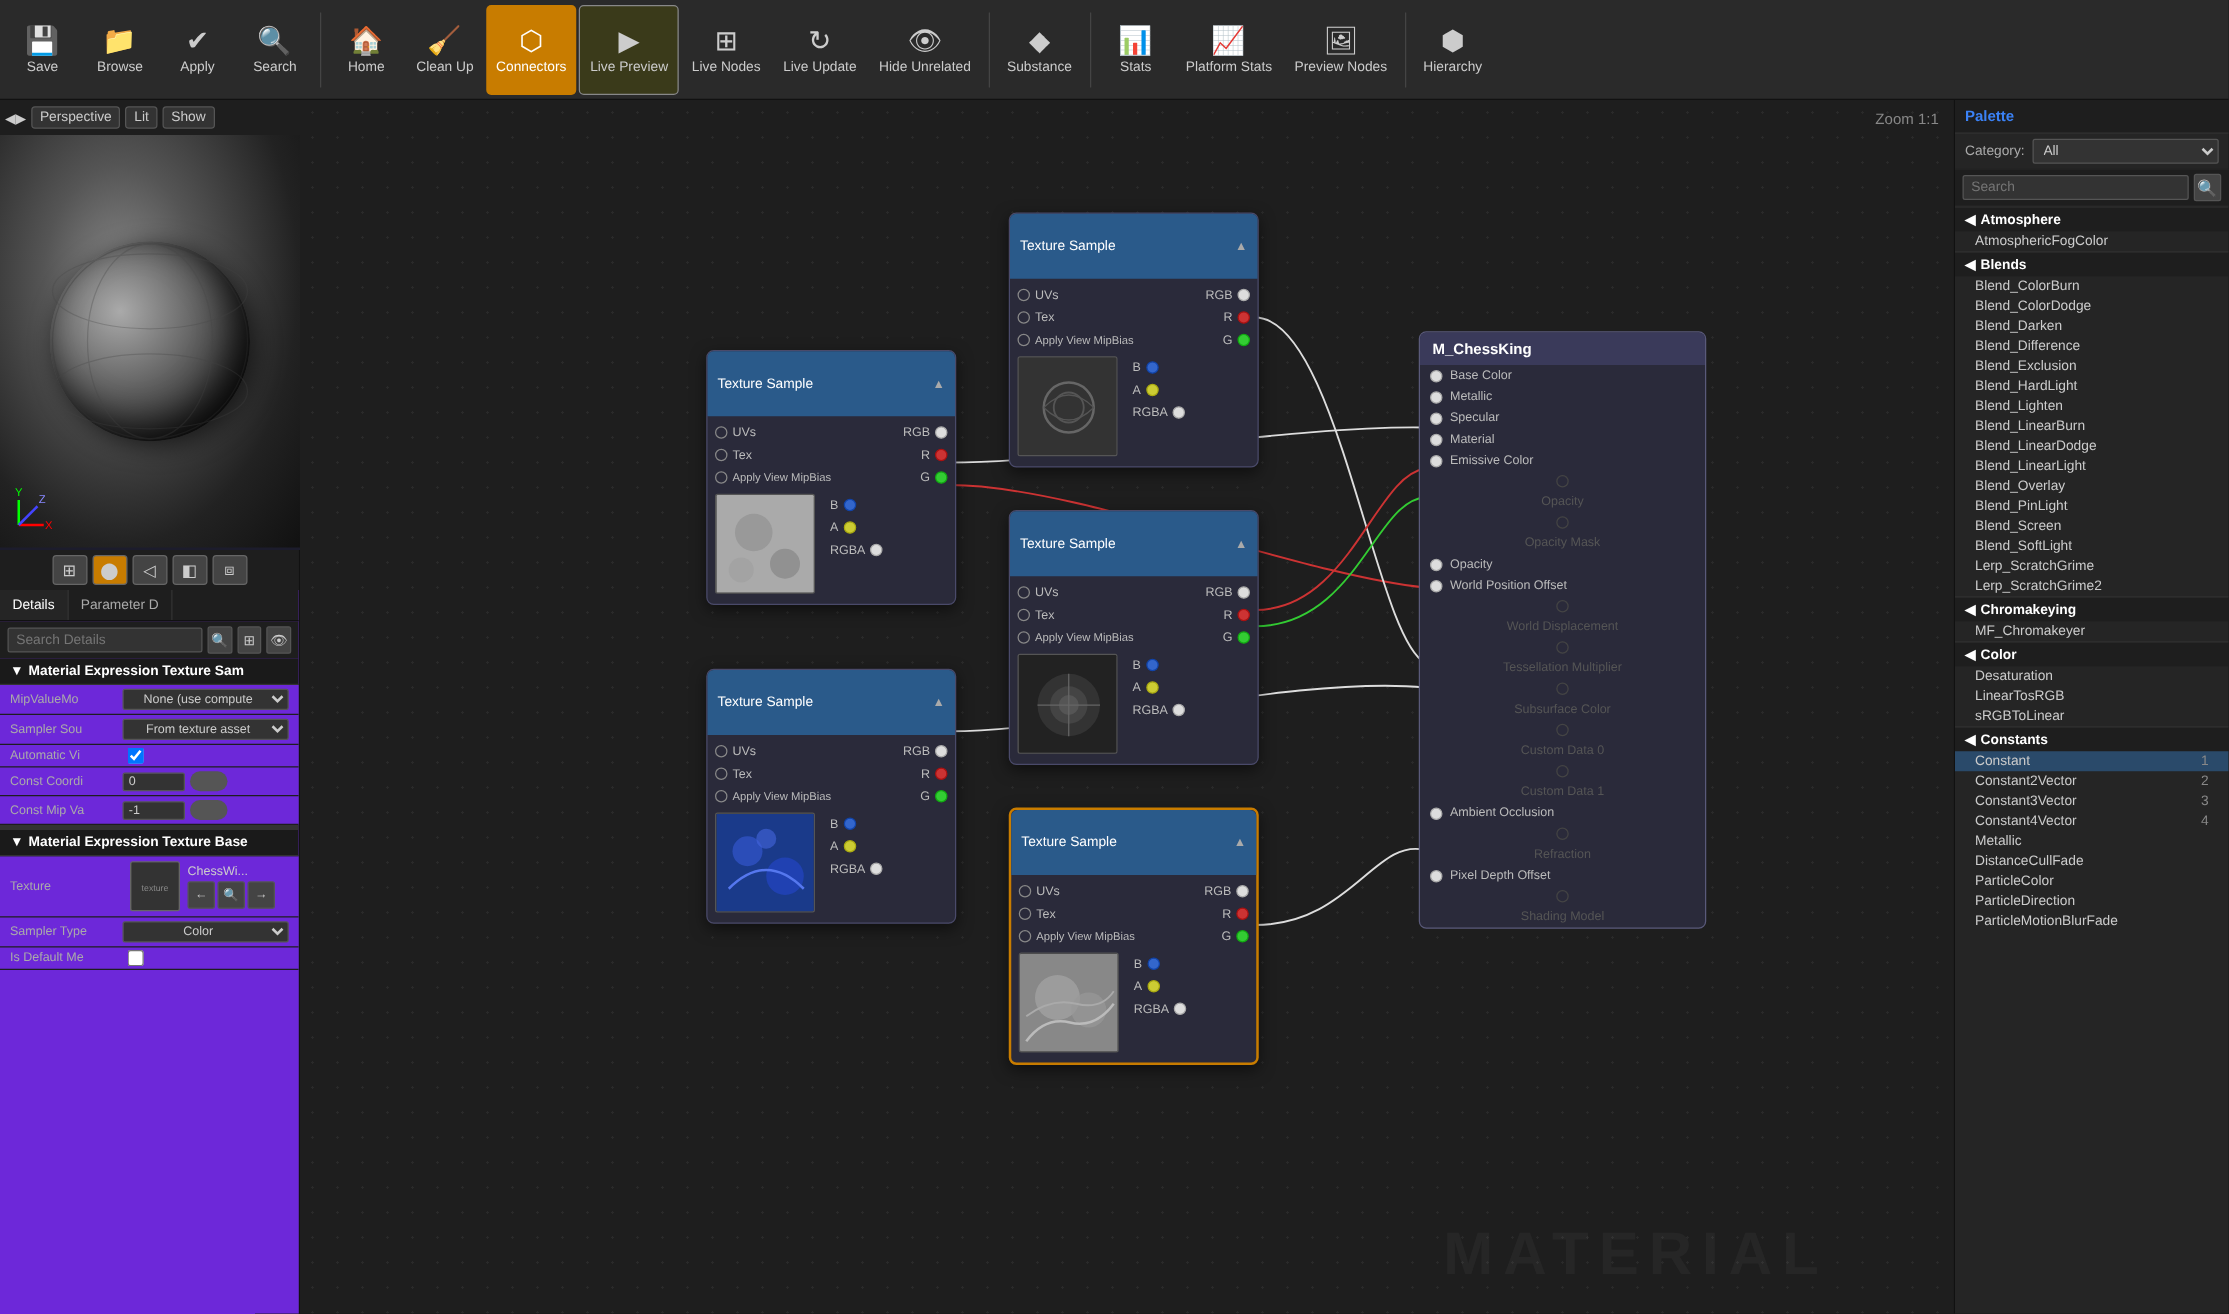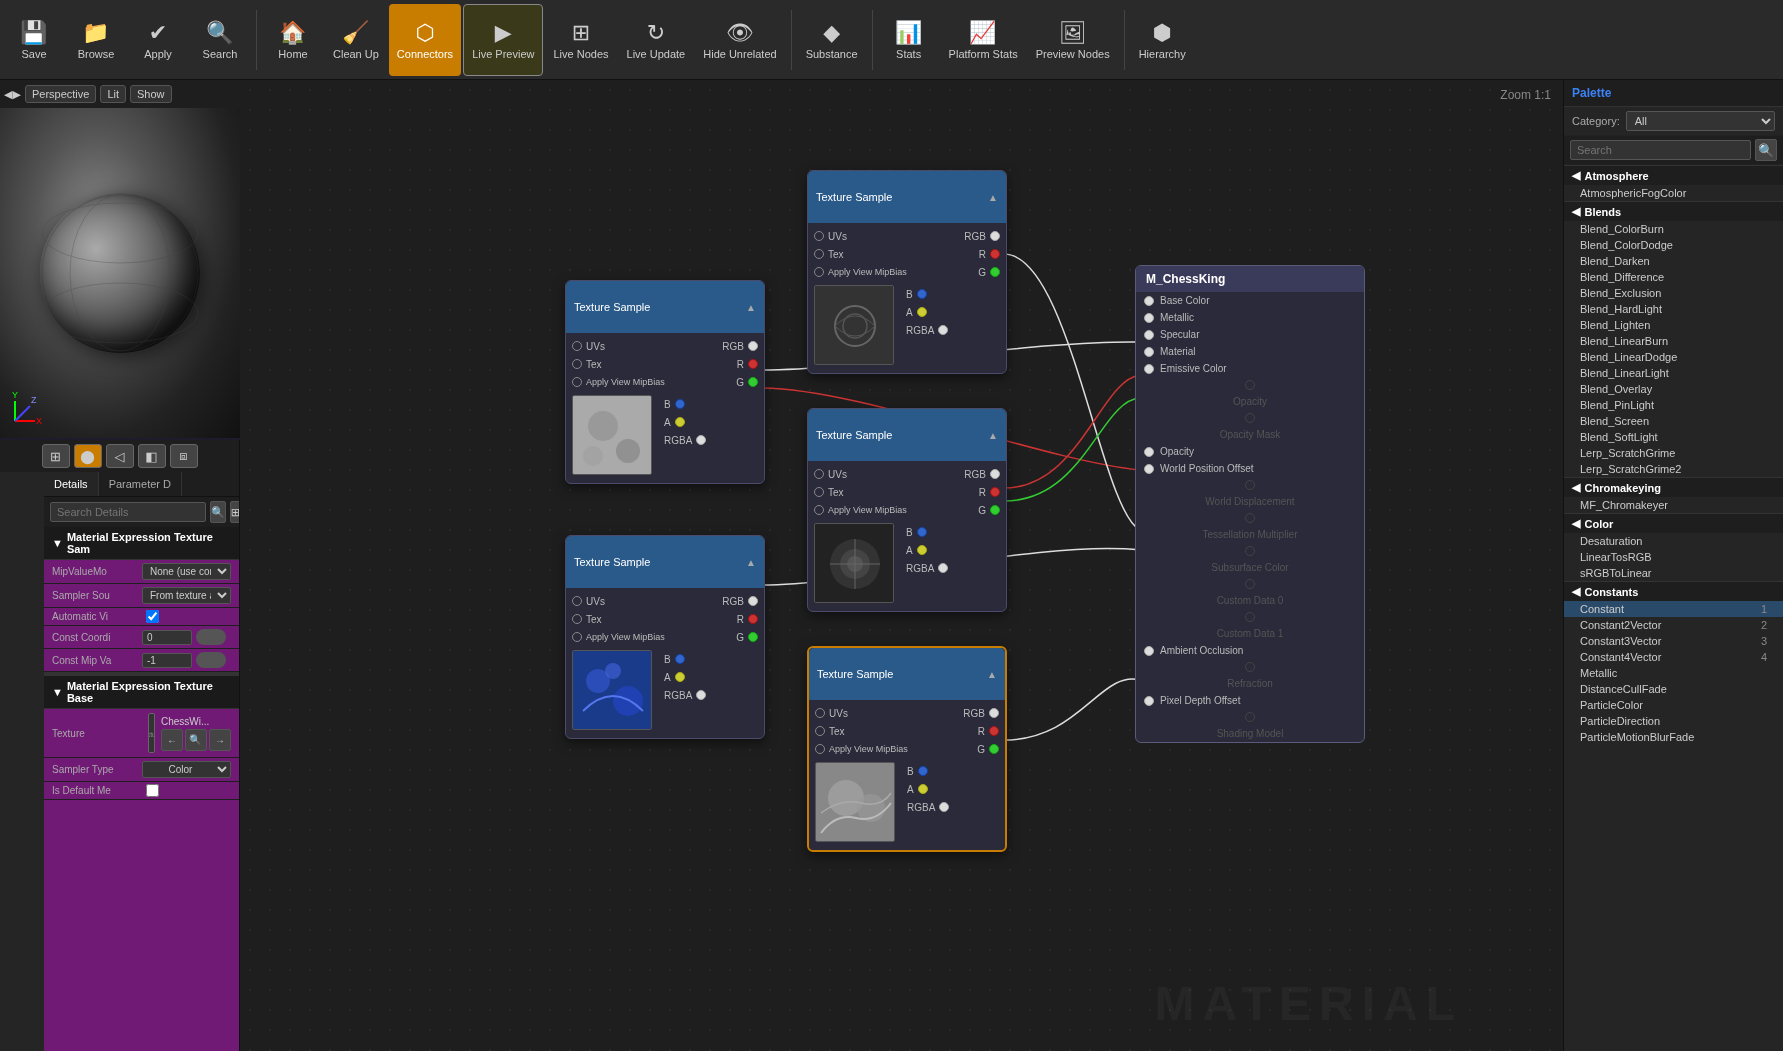--- a/index.html
+++ b/index.html
@@ -30,21 +30,21 @@
     .vp-toolbar { display: flex; align-items: center; background: #1e1e1e; height: 28px; padding: 0 4px; gap: 4px; font-size: 11px; }
     .vp-btn { background: #333; border: 1px solid #555; border-radius: 3px; color: #ccc; padding: 2px 6px; cursor: pointer; font-size: 11px; }
     .sphere-area { width: 240px; height: 330px; background: radial-gradient(ellipse at 40% 35%, #888 0%, #555 30%, #222 70%, #111 100%); display: flex; align-items: center; justify-content: center; position: relative; overflow: hidden; }
     .sphere { width: 160px; height: 160px; border-radius: 50%; background: radial-gradient(circle at 35% 35%, #aaa 0%, #666 40%, #222 80%); box-shadow: inset -10px -10px 30px rgba(0,0,0,0.8), 4px 4px 20px rgba(0,0,0,0.6); position: relative; }
     .axis-widget { position: absolute; bottom: 10px; left: 10px; font-size: 10px; }
 
     #view-controls { display: flex; align-items: center; justify-content: center; gap: 4px; padding: 4px; background: #1e1e1e; }
     .vc-btn { background: #444; border: 1px solid #666; border-radius: 3px; color: #ccc; width: 28px; height: 24px; cursor: pointer; display: flex; align-items: center; justify-content: center; font-size: 13px; }
     .vc-btn.active { background: #c87c00; }
 
-    #details-panel { flex: 1; background: #701a75; overflow-y: auto; margin-left: 44px; }
+    #details-panel { flex: 1; background: #6d28d9; overflow-y: auto; }
     .details-tabs { display: flex; background: #1e1e1e; border-bottom: 1px solid #111; }
     .dtab { padding: 6px 10px; cursor: pointer; font-size: 11px; color: #aaa; border-right: 1px solid #333; }
     .dtab.active { background: #252525; color: #fff; }
     .search-row { display: flex; align-items: center; background: #1e1e1e; padding: 4px 6px; gap: 4px; }
     .search-input { flex: 1; background: #333; border: 1px solid #555; color: #ccc; padding: 3px 6px; border-radius: 2px; font-size: 11px; }
     .icon-btn { background: #444; border: 1px solid #555; color: #ccc; width: 22px; height: 22px; cursor: pointer; display: flex; align-items: center; justify-content: center; border-radius: 2px; font-size: 11px; }
     .section-title { background: #1a1a1a; padding: 4px 8px; font-weight: bold; font-size: 11px; color: #fff; border-bottom: 1px solid #333; display: flex; align-items: center; gap: 4px; cursor: pointer; }
     .prop-row { display: flex; align-items: center; padding: 3px 8px; border-bottom: 1px solid #1e1e1e; }
     .prop-label { width: 90px; color: #aaa; font-size: 10px; flex-shrink: 0; }
     .prop-value { flex: 1; }

